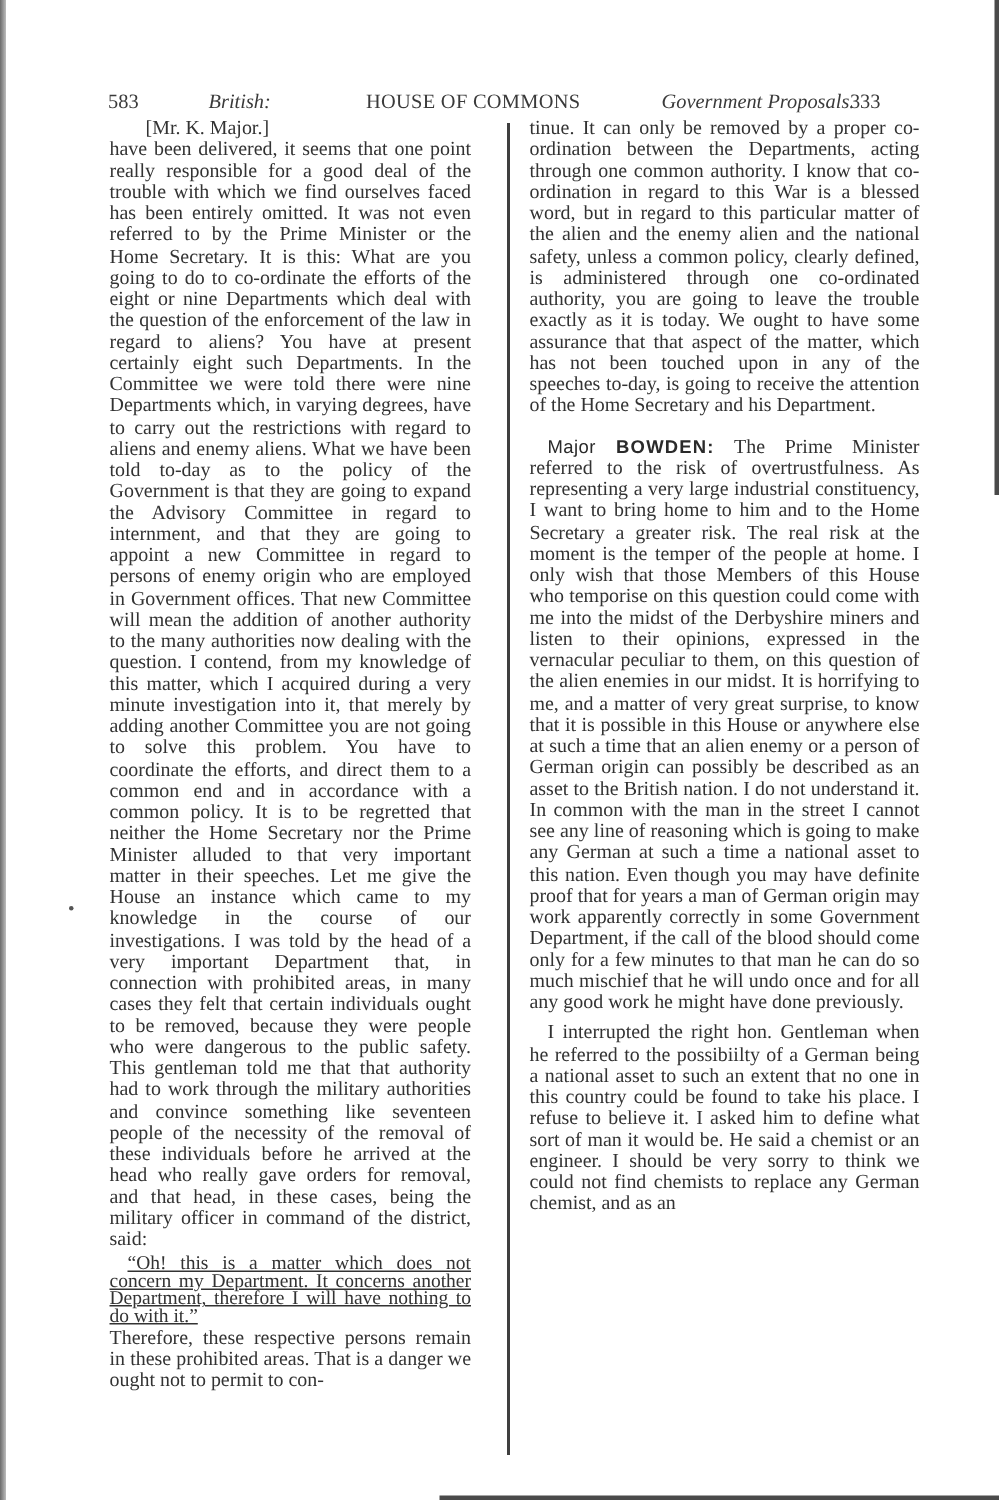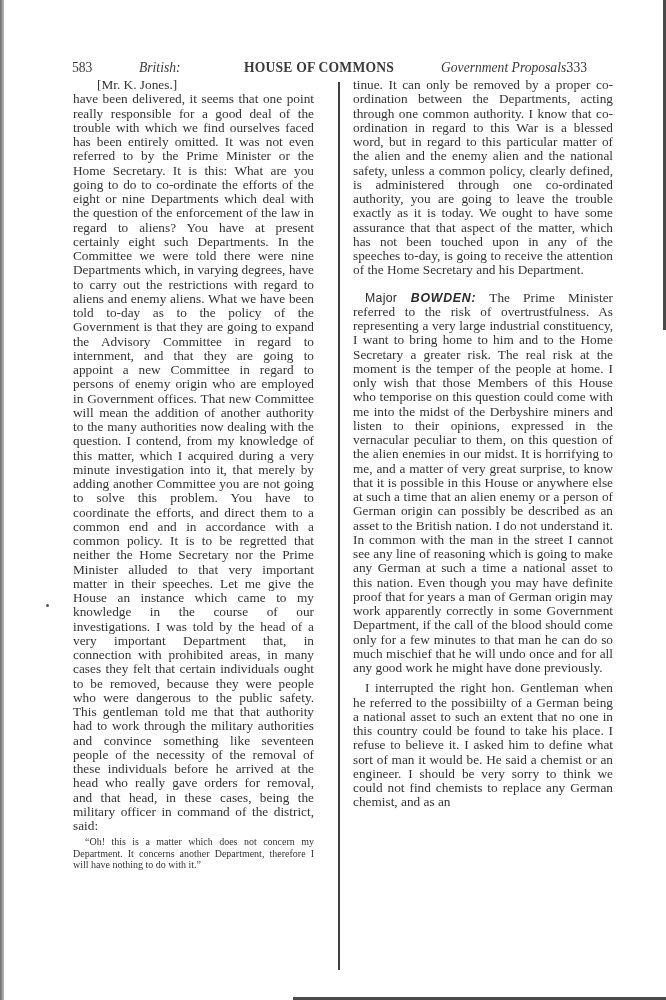--- a/index.html
+++ b/index.html
@@ -25,46 +25,47 @@
     .page {
       position: absolute; left: 0; top: 12px; width: 602px; height: 1000px;
     }
     .running-head {
       position: absolute; top: 48px; left: 72px; width: 515px; height: 18px;
       font-size: 13.6px; color: #3a3a3a;
     }
     .running-head span { position: absolute; top: 0; white-space: nowrap; }
     .pg-left { left: 0; }
     .rh-section { left: 67px; font-style: italic; }
-    .rh-house { left: 172px; letter-spacing: 0.2px; font-weight: bold; }
+    .rh-house { left: 172px; letter-spacing: 0.2px; }
     .rh-topic { left: 337px; font-style: italic; margin-left: 32px; }
     .pg-right { right: 0; }
 
     .col {
       position: absolute; top: 66px;
       font-size: 13.3px; line-height: 14.25px;
       text-align: justify;
       color: #333;
     }
     .col-left { left: 73px; width: 241px; }
     .col-right { left: 353px; width: 260px; }
     .col p { margin: 0; }
     .speaker-tag { padding-left: 24px; display: block; }
     .quote {
-      font-size: 10px; line-height: 11.6px;
+      font-size: 13px; line-height: 11.6px;
       margin: 3px 0 2px 0 !important;
+      text-decoration: underline;
     }
     .indent-first { text-indent: 12px; }
     .gap { height: 13px; }
     .gap-small { height: 6px; }
     .speaker-name {
       font-family: "Liberation Sans", "DejaVu Sans", sans-serif;
       font-size: 12.3px; letter-spacing: 0.3px; color: #2a2a2a;
     }
-    .speaker-name .caps { font-weight: bold; letter-spacing: 0.8px; font-style: italic; }
+    .speaker-name .caps { font-weight: bold; letter-spacing: 0.8px; }
     .divider {
       position: absolute; left: 338px; top: 70px; width: 1.6px; height: 888px;
       background: #3f3f3f;
     }
     .stray-mark {
       position: absolute; width: 3px; height: 3px; border-radius: 50%;
       background: #555;
     }
   </style>
 </head>
@@ -78,23 +79,24 @@
 
   <div class="running-head">
     <span class="pg-left">583</span>
     <span class="rh-section">British:</span>
     <span class="rh-house">HOUSE OF COMMONS</span>
     <span class="rh-topic">Government Proposals.</span>
     <span class="pg-right">333</span>
   </div>
 
   <div class="col col-left">
-    <span class="speaker-tag">[Mr. K. Jones.]</span>
+    <span class="speaker-tag">[Mr. K. Major.]</span>
     <p>have been delivered, it seems that one point really responsible for a good deal of the trouble with which we find ourselves faced has been entirely omitted. It was not even referred to by the Prime Minister or the Home Secretary. It is this: What are you going to do to co-ordinate the efforts of the eight or nine Departments which deal with the question of the enforcement of the law in regard to aliens? You have at present certainly eight such Departments. In the Committee we were told there were nine Departments which, in varying degrees, have to carry out the restrictions with regard to aliens and enemy aliens. What we have been told to-day as to the policy of the Government is that they are going to expand the Advisory Committee in regard to internment, and that they are going to appoint a new Committee in regard to persons of enemy origin who are employed in Government offices. That new Committee will mean the addition of another authority to the many authorities now dealing with the question. I contend, from my knowledge of this matter, which I acquired during a very minute investigation into it, that merely by adding another Committee you are not going to solve this problem. You have to coordinate the efforts, and direct them to a common end and in accordance with a common policy. It is to be regretted that neither the Home Secretary nor the Prime Minister alluded to that very important matter in their speeches. Let me give the House an instance which came to my knowledge in the course of our investigations. I was told by the head of a very important Department that, in connection with prohibited areas, in many cases they felt that certain individuals ought to be removed, because they were people who were dangerous to the public safety. This gentleman told me that that authority had to work through the military authorities and convince something like seventeen people of the necessity of the removal of these individuals before he arrived at the head who really gave orders for removal, and that head, in these cases, being the military officer in command of the district, said:</p>
     <p class="quote indent-first">“Oh! this is a matter which does not concern my Department. It concerns another Department, therefore I will have nothing to do with it.”</p>
+    <p>Therefore, these respective persons remain in these prohibited areas. That is a danger we ought not to permit to con-</p>
   </div>
 
   <div class="divider"></div>
 
   <div class="col col-right">
     <p>tinue. It can only be removed by a proper co-ordination between the Departments, acting through one common authority. I know that co-ordination in regard to this War is a blessed word, but in regard to this particular matter of the alien and the enemy alien and the national safety, unless a common policy, clearly defined, is administered through one co-ordinated authority, you are going to leave the trouble exactly as it is today. We ought to have some assurance that that aspect of the matter, which has not been touched upon in any of the speeches to-day, is going to receive the attention of the Home Secretary and his Department.</p>
     <div class="gap"></div>
     <p class="indent-first"><span class="speaker-name"><span>Major</span> <span class="caps">BOWDEN</span><span class="caps">:</span></span> <span>The Prime Minister referred to the risk of overtrustfulness. As representing a very large industrial constituency, I want to bring home to him and to the Home Secretary a greater risk. The real risk at the moment is the temper of the people at home. I only wish that those Members of this House who temporise on this question could come with me into the midst of the Derbyshire miners and listen to their opinions, expressed in the vernacular peculiar to them, on this question of the alien enemies in our midst. It is horrifying to me, and a matter of very great surprise, to know that it is possible in this House or anywhere else at such a time that an alien enemy or a person of German origin can possibly be described as an asset to the British nation. I do not understand it. In common with the man in the street I cannot see any line of reasoning which is going to make any German at such a time a national asset to this nation. Even though you may have definite proof that for years a man of German origin may work apparently correctly in some Government Department, if the call of the blood should come only for a few minutes to that man he can do so much mischief that he will undo once and for all any good work he might have done previously.</span></p>
     <div class="gap-small"></div>
     <p class="indent-first">I interrupted the right hon. Gentleman when he referred to the possibiilty of a German being a national asset to such an extent that no one in this country could be found to take his place. I refuse to believe it. I asked him to define what sort of man it would be. He said a chemist or an engineer. I should be very sorry to think we could not find chemists to replace any German chemist, and as an</p>

